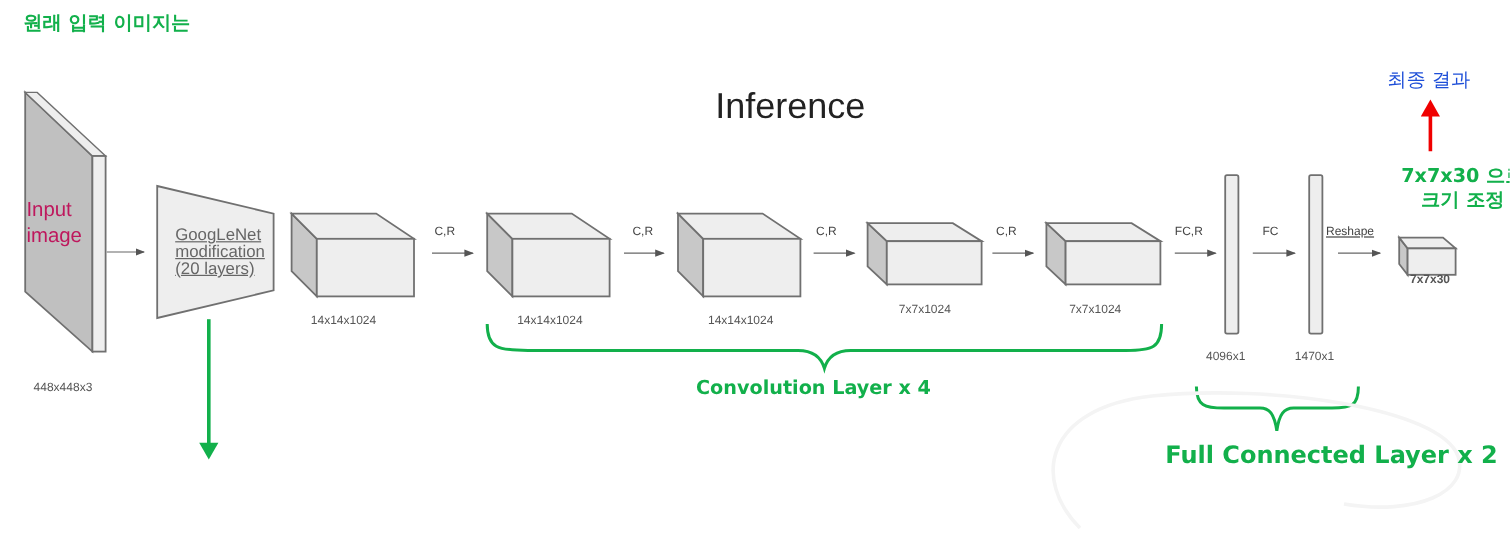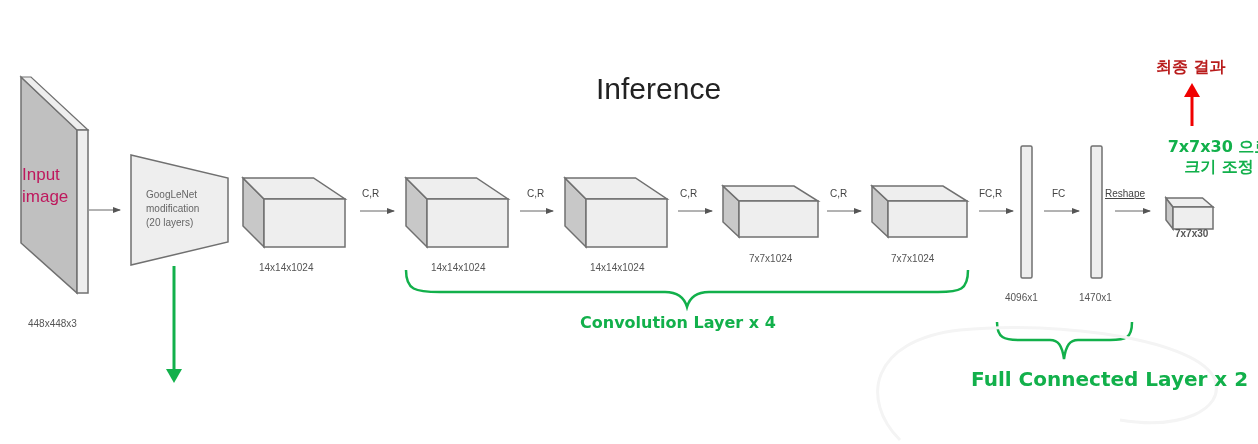--- a/index.html
+++ b/index.html
@@ -3,23 +3,23 @@
 <meta charset="utf-8">
 <style>
   html, body { margin: 0; padding: 0; background: #ffffff; }
   body { width: 1258px; height: 444px; position: relative; overflow: hidden;
          font-family: "Liberation Sans", sans-serif; }
   svg#diagram { position: absolute; left: 0; top: 0; }
   .lbl { position: absolute; white-space: nowrap; }
   .small { font-size: 10px; color: #555; }
   .op { font-size: 10px; color: #444; }
   .green { color: #12b04b; font-weight: bold; font-family: "DejaVu Sans", sans-serif; text-align: center; }
-  .red { color: #b91c1c; font-weight: bold; font-family: "DejaVu Sans", sans-serif; }
+  .red { color: #1d4ed8; font-weight: normal; font-family: "DejaVu Sans", sans-serif; }
   .title { font-size: 30px; color: #222; }
-  .inner { font-size: 10px; color: #666; line-height: 14px; }
+  .inner { font-size: 14px; color: #666; line-height: 14px; text-decoration: underline; }
   .input-txt { font-size: 17px; color: #be185d; line-height: 22px; }
 </style>
 </head>
 <body>
 
 <svg id="diagram" width="1258" height="444">
   <defs>
     <marker id="ah" markerWidth="8" markerHeight="8" refX="7" refY="4" orient="auto" markerUnits="userSpaceOnUse">
       <path d="M0,1 L8,4 L0,7 z" fill="#555"></path>
     </marker>
@@ -93,20 +93,21 @@
   <path d="M406,270 C406,290 415,292 440,292 L665,292 C680,292 685,300 687,307 C689,300 694,292 709,292 L938,292 C960,292 968,290 968,270" fill="none" stroke="#12b04b" stroke-width="2.5"></path>
 
   <path d="M997,322 C997,338 1004,340 1020,340 L1050,340 C1058,340 1062,345 1064,359 C1066,345 1070,340 1078,340 L1110,340 C1126,340 1132,338 1132,322" fill="none" stroke="#12b04b" stroke-width="2.5"></path>
 
   <path d="M900,440 C860,400 870,340 960,330 C1060,320 1200,340 1215,380 C1225,410 1180,430 1120,420" fill="none" stroke="#f4f4f4" stroke-width="3"></path>
 </svg>
 
 <div class="lbl title" style="left:596px; top:72px;">Inference</div>
 
 <div class="lbl green" style="left:18px; top:8px; font-size:16px; line-height:21px; width:142px;">
+  <div>원래 입력 이미지는</div>
 </div>
 
 <div class="lbl input-txt" style="left:22px; top:164px;">
   <div>Input</div>
   <div>image</div>
 </div>
 <div class="lbl small" style="left:28px; top:318px;">448x448x3</div>
 
 <div class="lbl inner" style="left:146px; top:188px;">
   <div>GoogLeNet</div>

